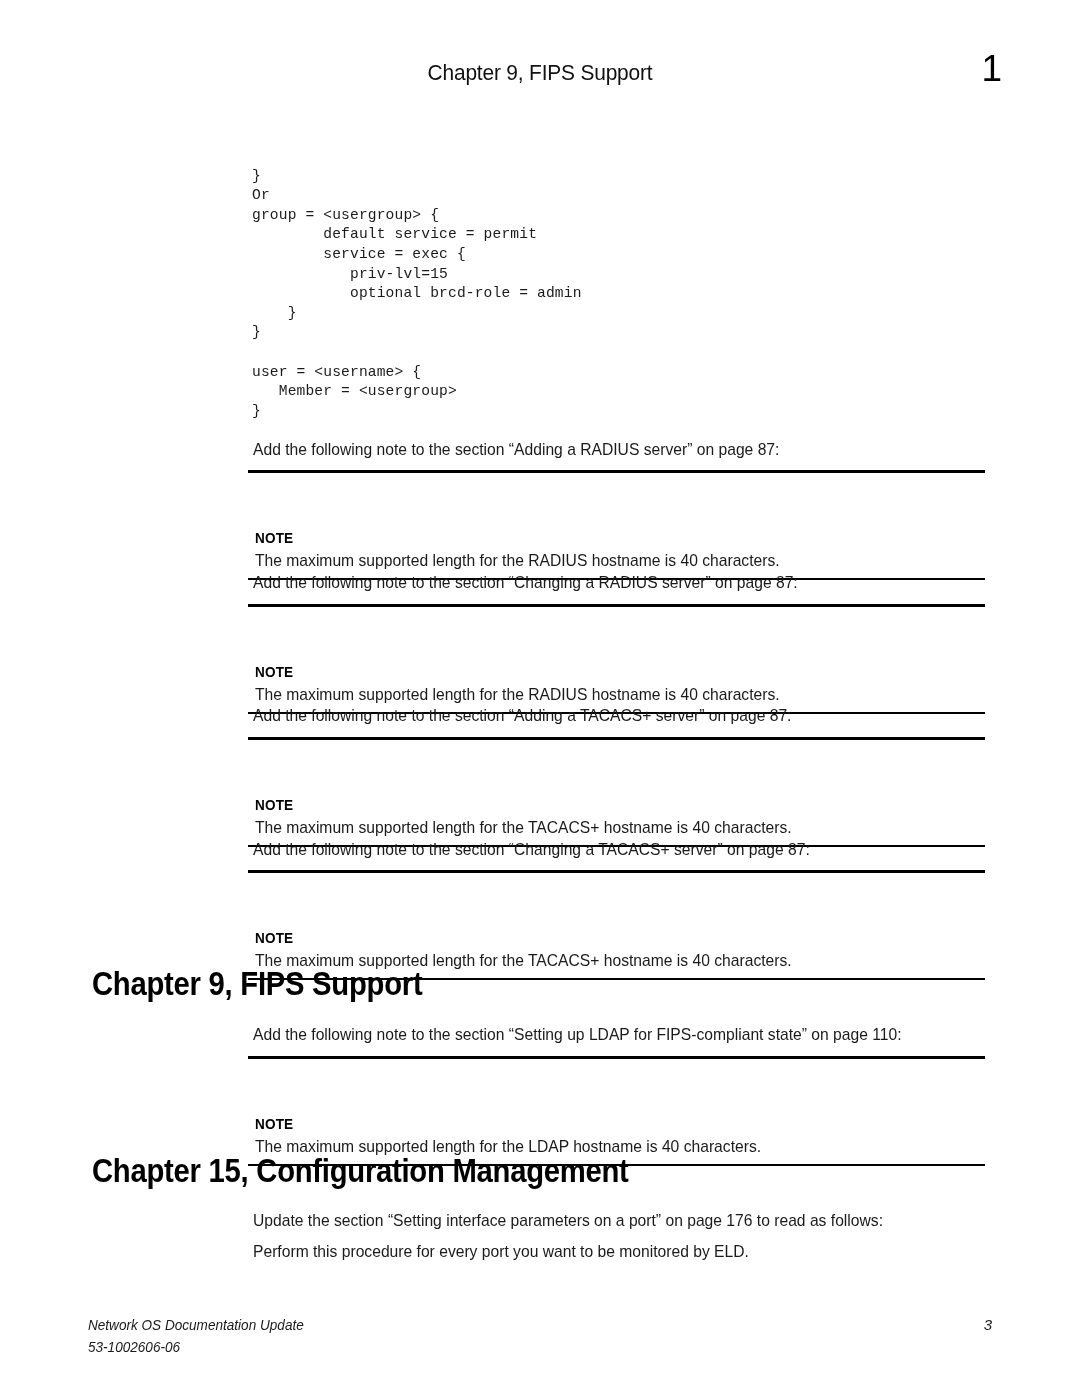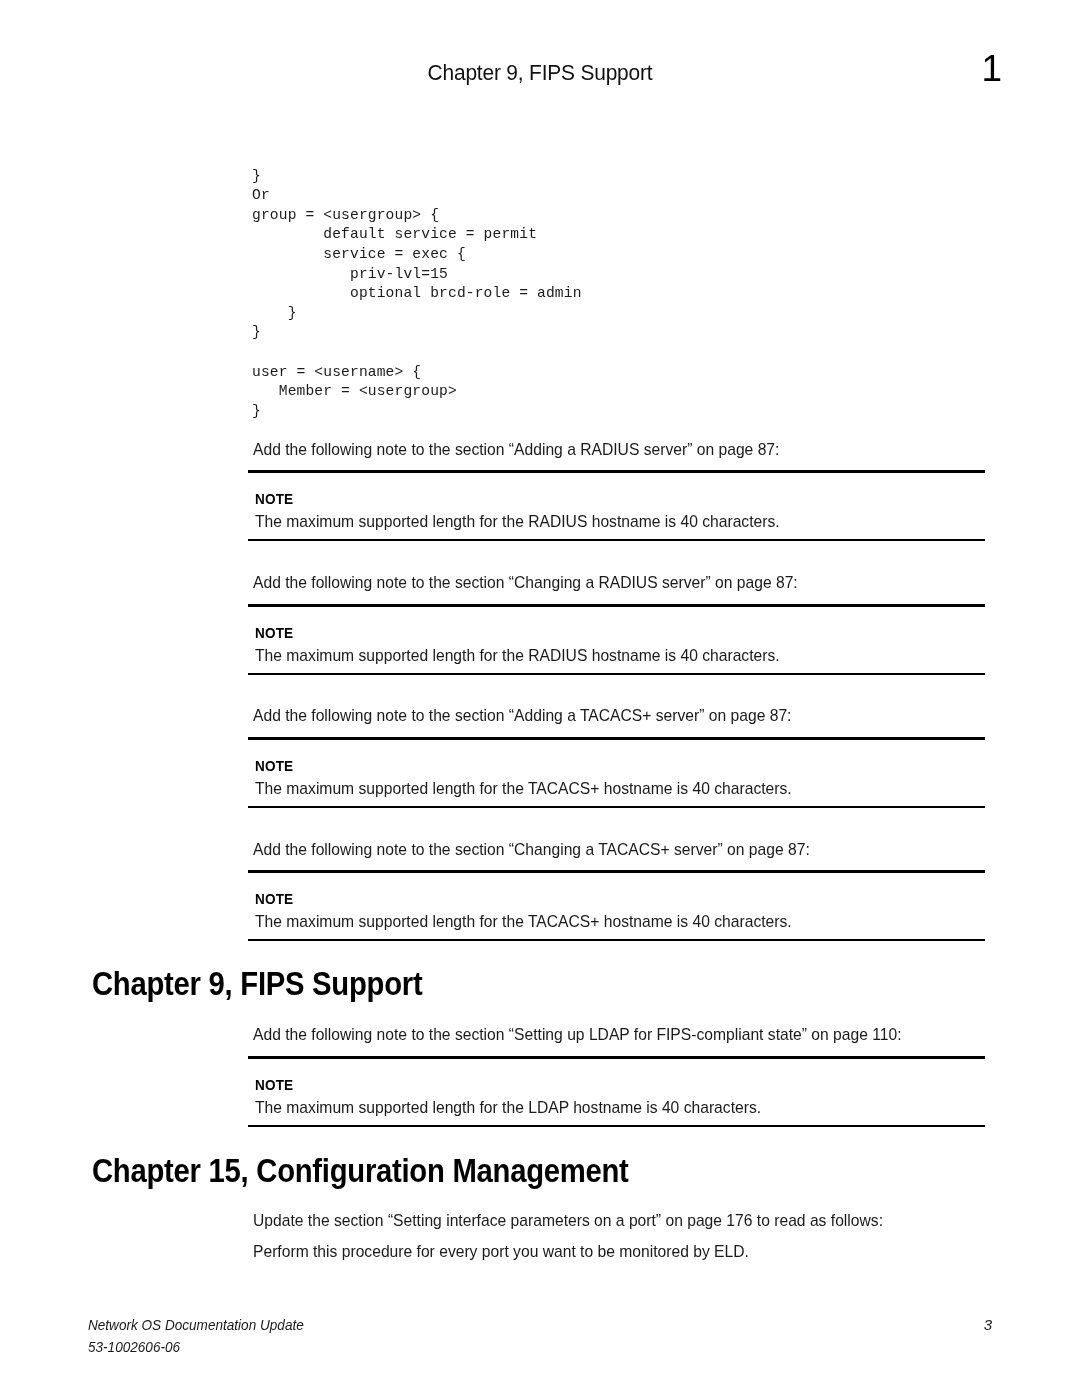--- a/index.html
+++ b/index.html
@@ -89,20 +89,21 @@
   .note-rule-top {
     height: 0;
     border-top: 3px solid #000000;
   }
   .note-rule-bottom {
     height: 0;
     border-top: 2.4px solid #000000;
   }
   .note-inner {
     padding: 16px 0 7px 7px;
+    margin-top: 39px;
   }
   .note-label {
     font-family: "Liberation Sans", sans-serif;
     font-size: 15.4px;
     font-weight: 700;
     letter-spacing: 0.2px;
     line-height: 19px;
     color: #000000;
     transform: scaleX(0.88);
     transform-origin: left top;

